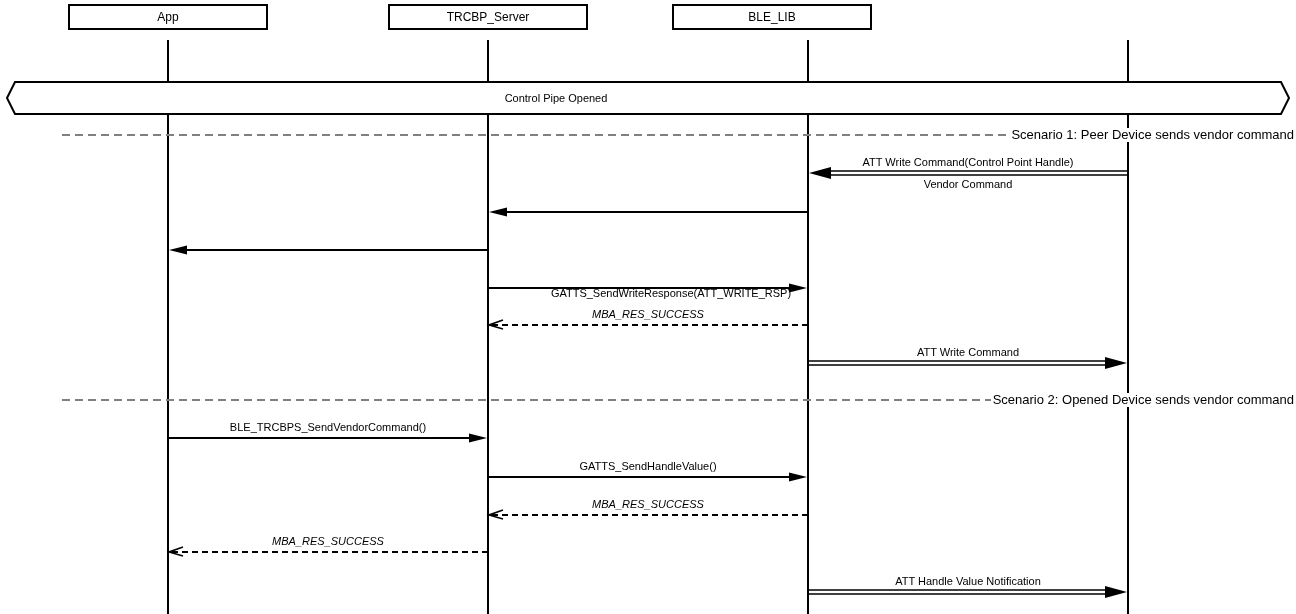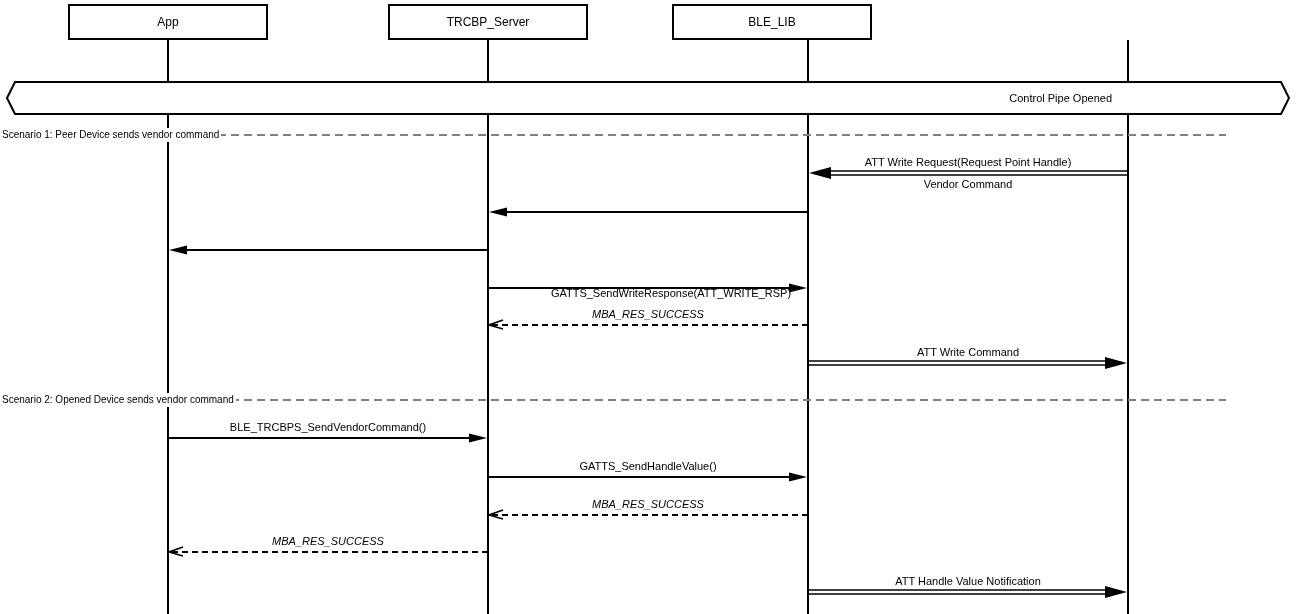--- a/index.html
+++ b/index.html
@@ -25,46 +25,46 @@
     left: 0; top: 0;
     width: 1296px;
     height: 614px;
     z-index: 2;
     pointer-events: none;
   }
   .actor-head {
     position: absolute;
     box-sizing: border-box;
     width: 200px;
-    height: 36px;
+    height: 26px;
     border: 2px solid #000000;
     background: #ffffff;
     display: flex;
     align-items: center;
     justify-content: center;
     font-size: 12px;
     color: #000000;
     white-space: nowrap;
   }
   .banner-label {
     position: absolute;
     left: 0;
     top: 91px;
     width: 1112px;
-    text-align: right;
+    text-align: center;
     font-size: 11px;
     line-height: 14px;
     color: #000000;
   }
   .divider-label {
     position: absolute;
     left: 0;
     width: 1296px;
-    text-align: left;
-    font-size: 10px;
+    text-align: right;
+    font-size: 13px;
     line-height: 14px;
     color: #000000;
   }
   .divider-label span {
     display: inline-block;
     background: #ffffff;
     padding: 0 2px;
   }
   .msg-label {
     position: absolute;
@@ -114,21 +114,21 @@
       <line x1="488" y1="552" x2="170" y2="552" stroke="#000000" stroke-width="2" stroke-dasharray="6 4"></line>
       <polyline points="183,547 169,552 183,556" fill="none" stroke="#000000" stroke-width="1.6"></polyline>
       <line x1="808" y1="590" x2="1108" y2="590" stroke="#000000" stroke-width="1.5"></line>
       <line x1="808" y1="594" x2="1108" y2="594" stroke="#000000" stroke-width="1.5"></line>
       <polygon points="1127,592 1105,586 1105,598" fill="#000000" stroke="none"></polygon>
     </svg>
   <div id="html-layer">
     <div class="banner-label">Control Pipe Opened</div>
   <div class="divider-label" style="top: 128px;"><span>Scenario 1: Peer Device sends vendor command</span></div>
       <div class="divider-label" style="top: 393px;"><span>Scenario 2: Opened Device sends vendor command</span></div>
-      <div class="msg-label" style="left: 718px; top: 155px;">ATT Write Request(Request Point Handle)</div>
+      <div class="msg-label" style="left: 718px; top: 155px;">ATT Write Command(Control Point Handle)</div>
       <div class="msg-label" style="left: 718px; top: 177px;">Vendor Command</div>
       <div class="msg-label" style="left: 421px; top: 270px; margin-top: 16px;">GATTS_SendWriteResponse(ATT_WRITE_RSP)</div>
       <div class="msg-label italic" style="left: 398px; top: 307px;">MBA_RES_SUCCESS</div>
       <div class="msg-label" style="left: 718px; top: 345px;">ATT Write Command</div>
       <div class="msg-label" style="left: 78px; top: 420px;">BLE_TRCBPS_SendVendorCommand()</div>
       <div class="msg-label" style="left: 398px; top: 459px;">GATTS_SendHandleValue()</div>
       <div class="msg-label italic" style="left: 398px; top: 497px;">MBA_RES_SUCCESS</div>
       <div class="msg-label italic" style="left: 78px; top: 534px;">MBA_RES_SUCCESS</div>
       <div class="msg-label" style="left: 718px; top: 574px;">ATT Handle Value Notification</div>
       <div class="actor-head" style="left: 68px; top: 4px;">

